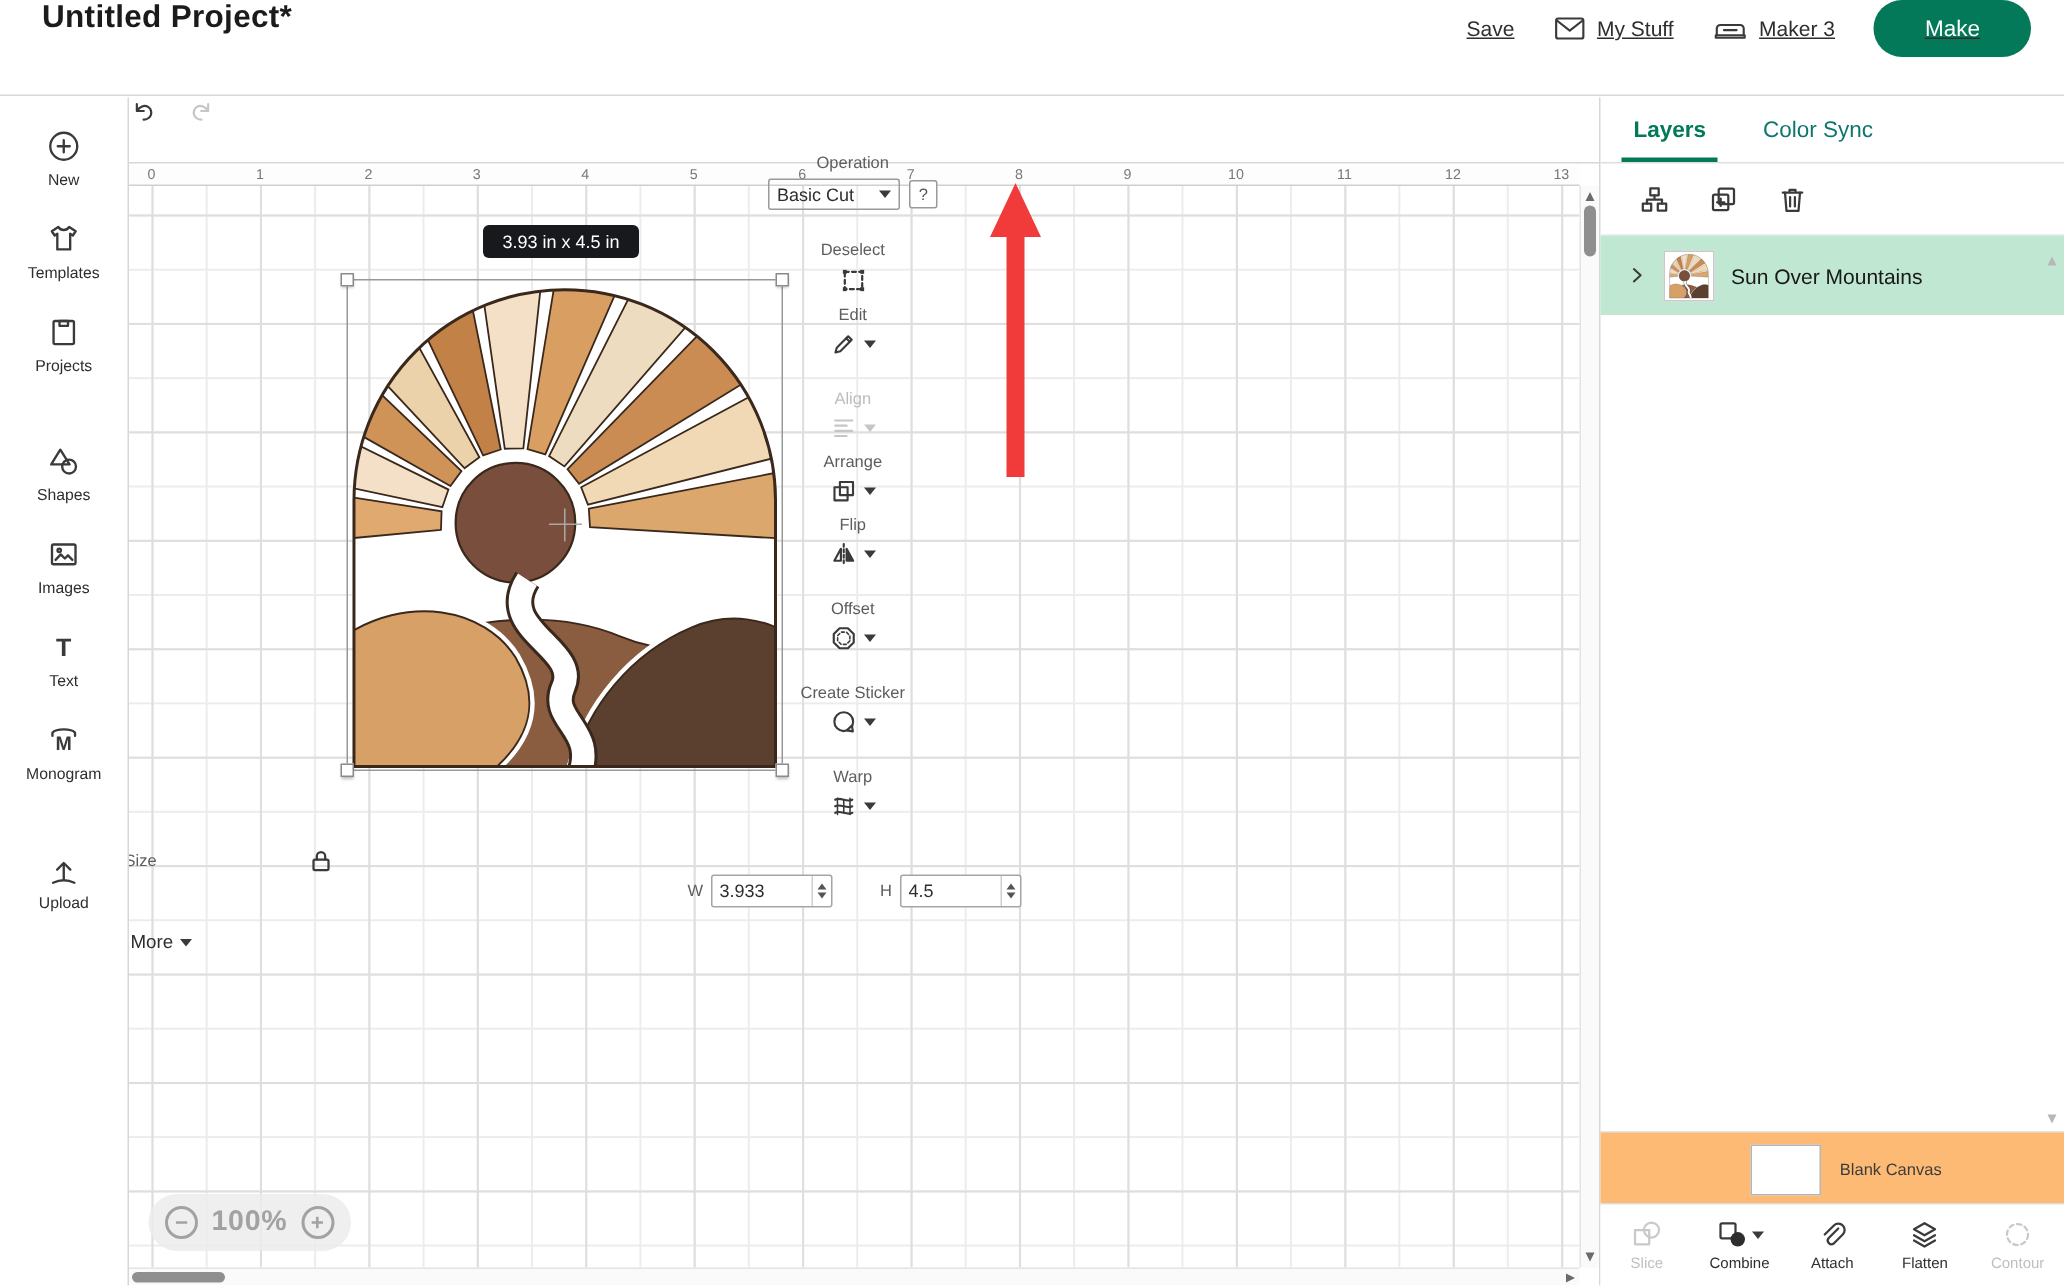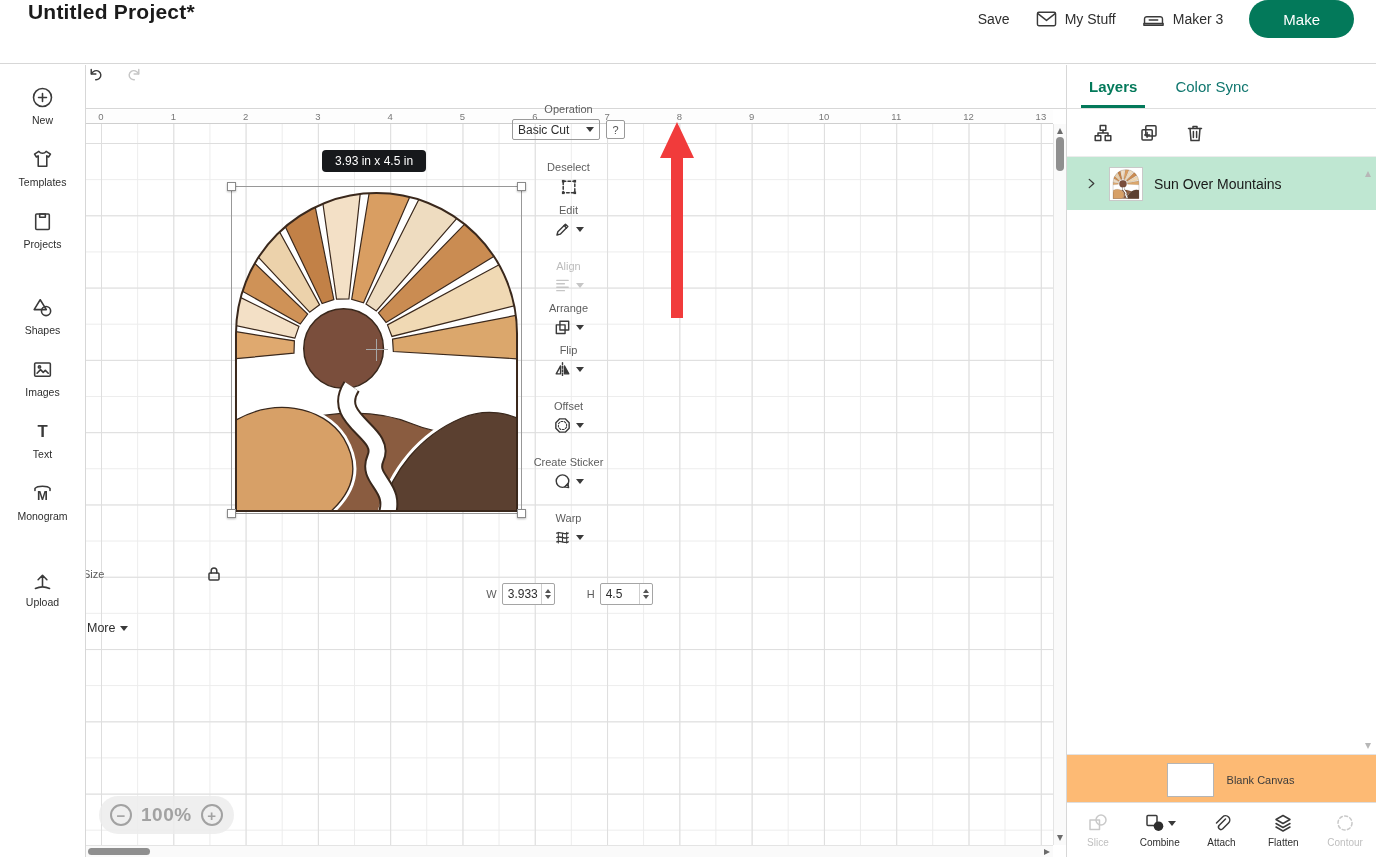--- a/index.html
+++ b/index.html
@@ -4,21 +4,21 @@
 <style>
   *{margin:0;padding:0;box-sizing:border-box;}
   html,body{width:1376px;height:857px;overflow:hidden;background:#fff;
     font-family:"Liberation Sans",sans-serif;color:#2e2e2e;}
   .app{position:relative;width:1376px;height:857px;background:#fff;}
 
   
   .header{position:absolute;left:0;top:0;width:1376px;height:64px;background:#fff;
     border-bottom:1px solid #d7d7d7;display:flex;align-items:flex-start;padding:0 22px 0 28px;z-index:8;}
   .header-title{font-size:21px;font-weight:700;color:#1b1b1b;letter-spacing:.2px;}
-  .header-right{margin-left:auto;display:flex;align-items:center;gap:26px;}
+  .header-right{margin-left:auto;display:flex;align-items:center;gap:26px;text-decoration:underline;}
   .header-item{display:flex;align-items:center;gap:8px;font-size:14px;color:#2e2e2e;cursor:pointer;}
   .make-btn{background:#03795a;color:#fff;border:none;border-radius:21px;height:38px;padding:0 34px;
     font-size:15px;font-weight:500;font-family:"Liberation Sans",sans-serif;cursor:pointer;}
 
   
   .icon{fill:none;stroke:#3a3a3a;stroke-width:1.5;stroke-linecap:round;stroke-linejoin:round;display:block;}
   .caret{width:0;height:0;border-left:4px solid transparent;border-right:4px solid transparent;
     border-top:5px solid #3a3a3a;display:inline-block;}
 
   
@@ -43,21 +43,21 @@
   .help-btn{width:19px;height:19px;border:1px solid #9a9a9a;border-radius:2px;font-size:11px;color:#555;
     display:flex;align-items:center;justify-content:center;cursor:pointer;background:#fff;}
   .disabled{color:#bfbfbf !important;}
   .disabled .icon{stroke:#c6c6c6;}
   .disabled .caret{border-top-color:#c6c6c6;}
   .disabled .tb-label{color:#bcbcbc;}
   .size-group{position:relative;padding:5px 10px 2px 12px;}
   .size-label-row{font-size:11px;color:#5d5d5d;align-self:flex-start;margin-bottom:3px;}
   .size-row{display:flex;align-items:center;gap:5px;}
   .dim-label{font-size:11px;color:#5d5d5d;}
-  .spin-box{display:flex;align-items:stretch;border:1px solid #a5a5a5;border-radius:2px;height:22px;background:#fff;}
+  .spin-box{display:flex;align-items:stretch;border:1px solid #a5a5a5;border-radius:2px;height:22px;background:#fff;gap:28px;}
   .spin-box input{width:38px;border:none;outline:none;font-size:12px;padding:0 0 0 5px;
     font-family:"Liberation Sans",sans-serif;color:#2e2e2e;background:transparent;}
   .spin{display:flex;flex-direction:column;justify-content:center;gap:2px;width:13px;
     border-left:1px solid #cfcfcf;align-items:center;cursor:pointer;}
   .spin i{display:block;width:0;height:0;border-left:3.5px solid transparent;border-right:3.5px solid transparent;}
   .spin .up{border-bottom:4px solid #555;}
   .spin .dn{border-top:4px solid #555;}
   .lock-wrap{position:absolute;top:3px;left:136px;cursor:pointer;}
   .more-group{display:flex;align-items:center;gap:5px;padding:0 16px;font-size:12.5px;color:#2e2e2e;cursor:pointer;}
 

